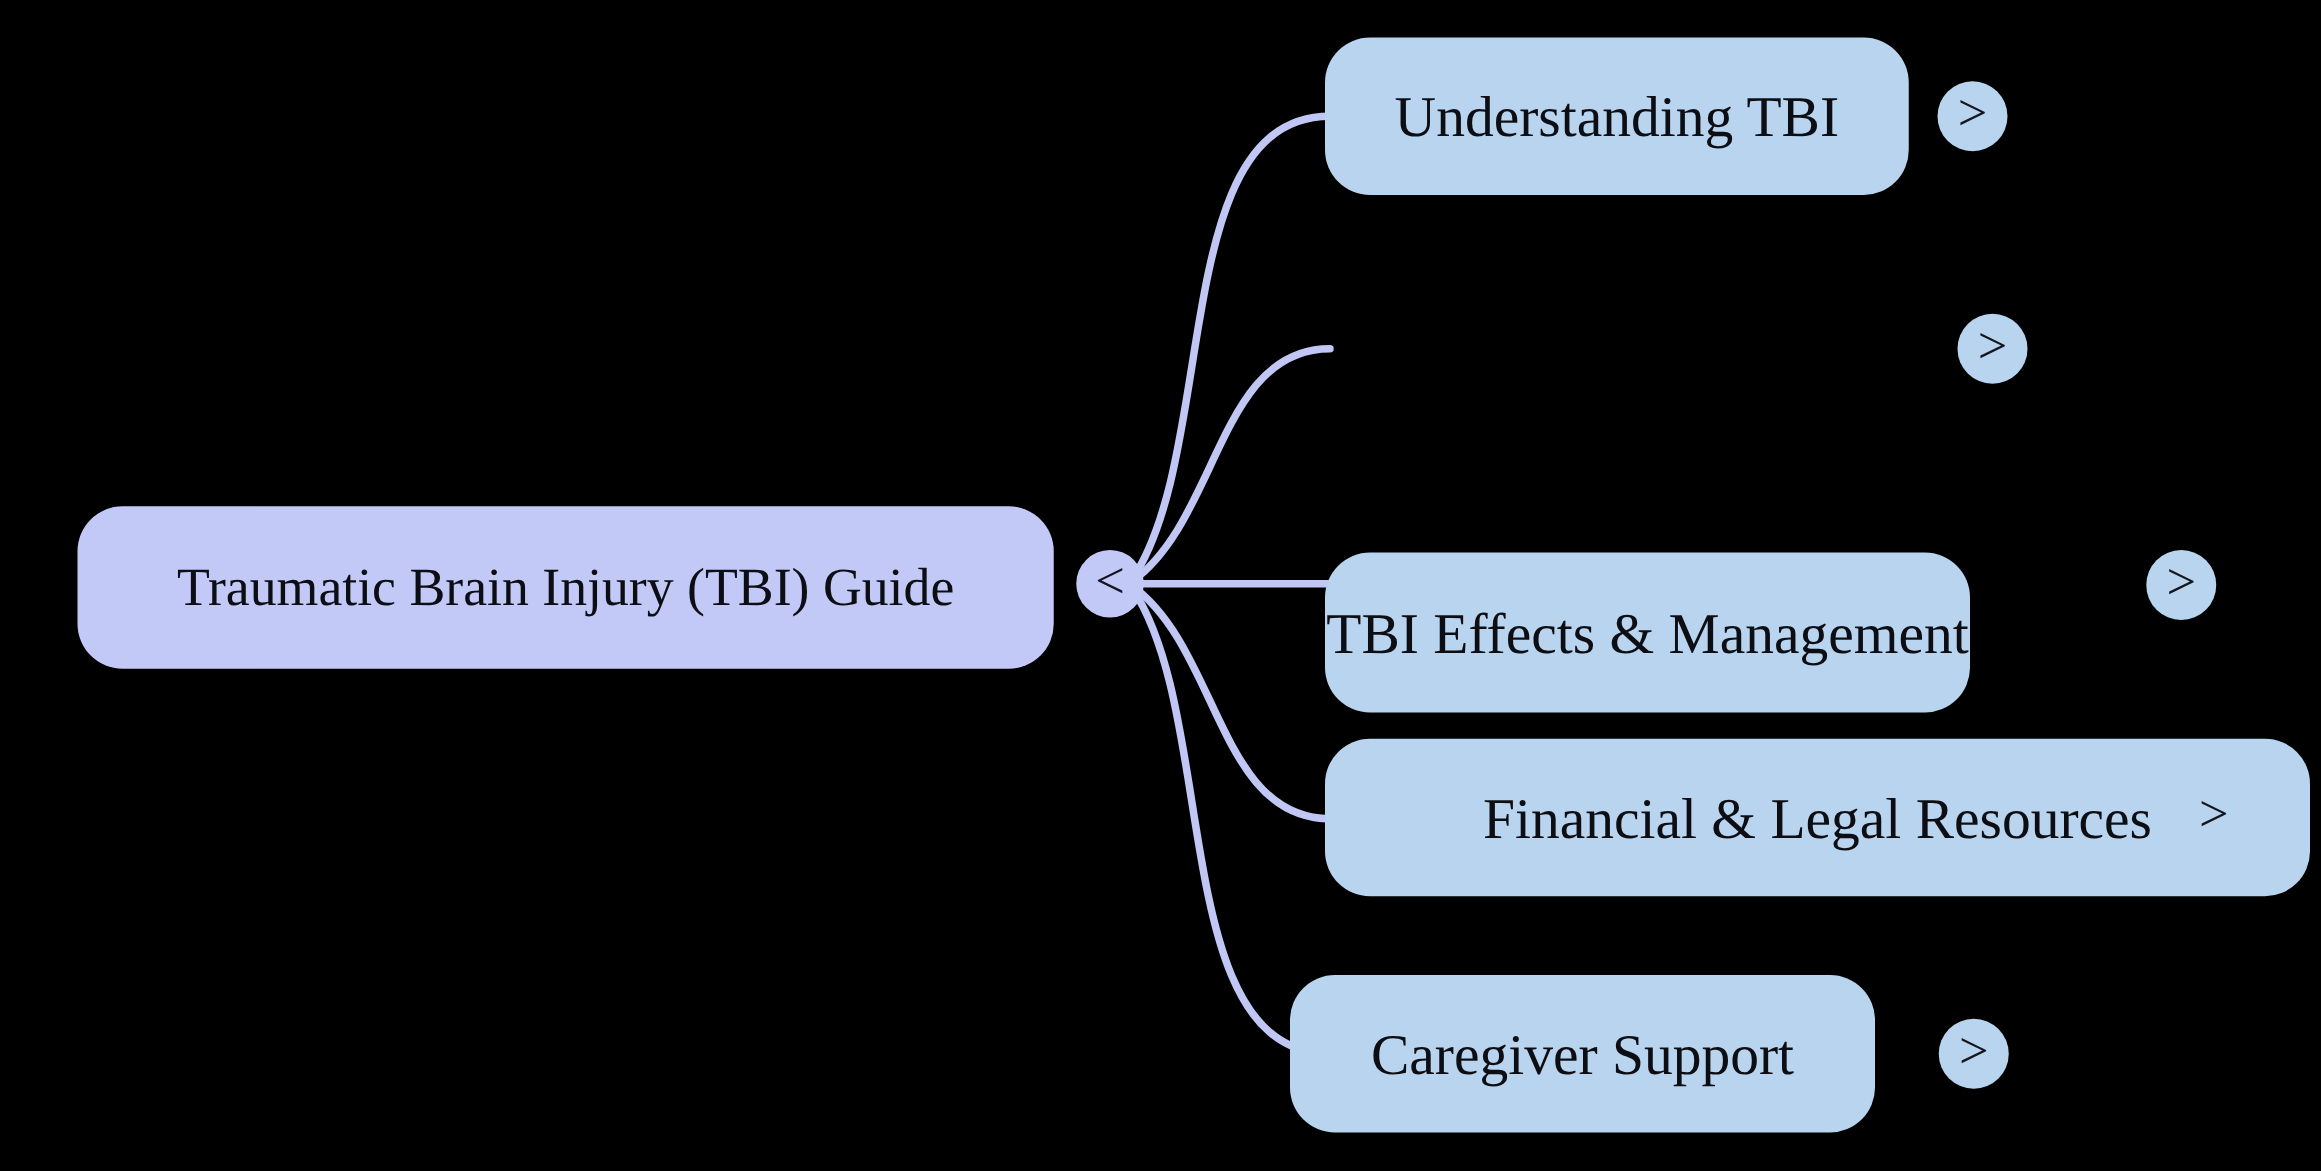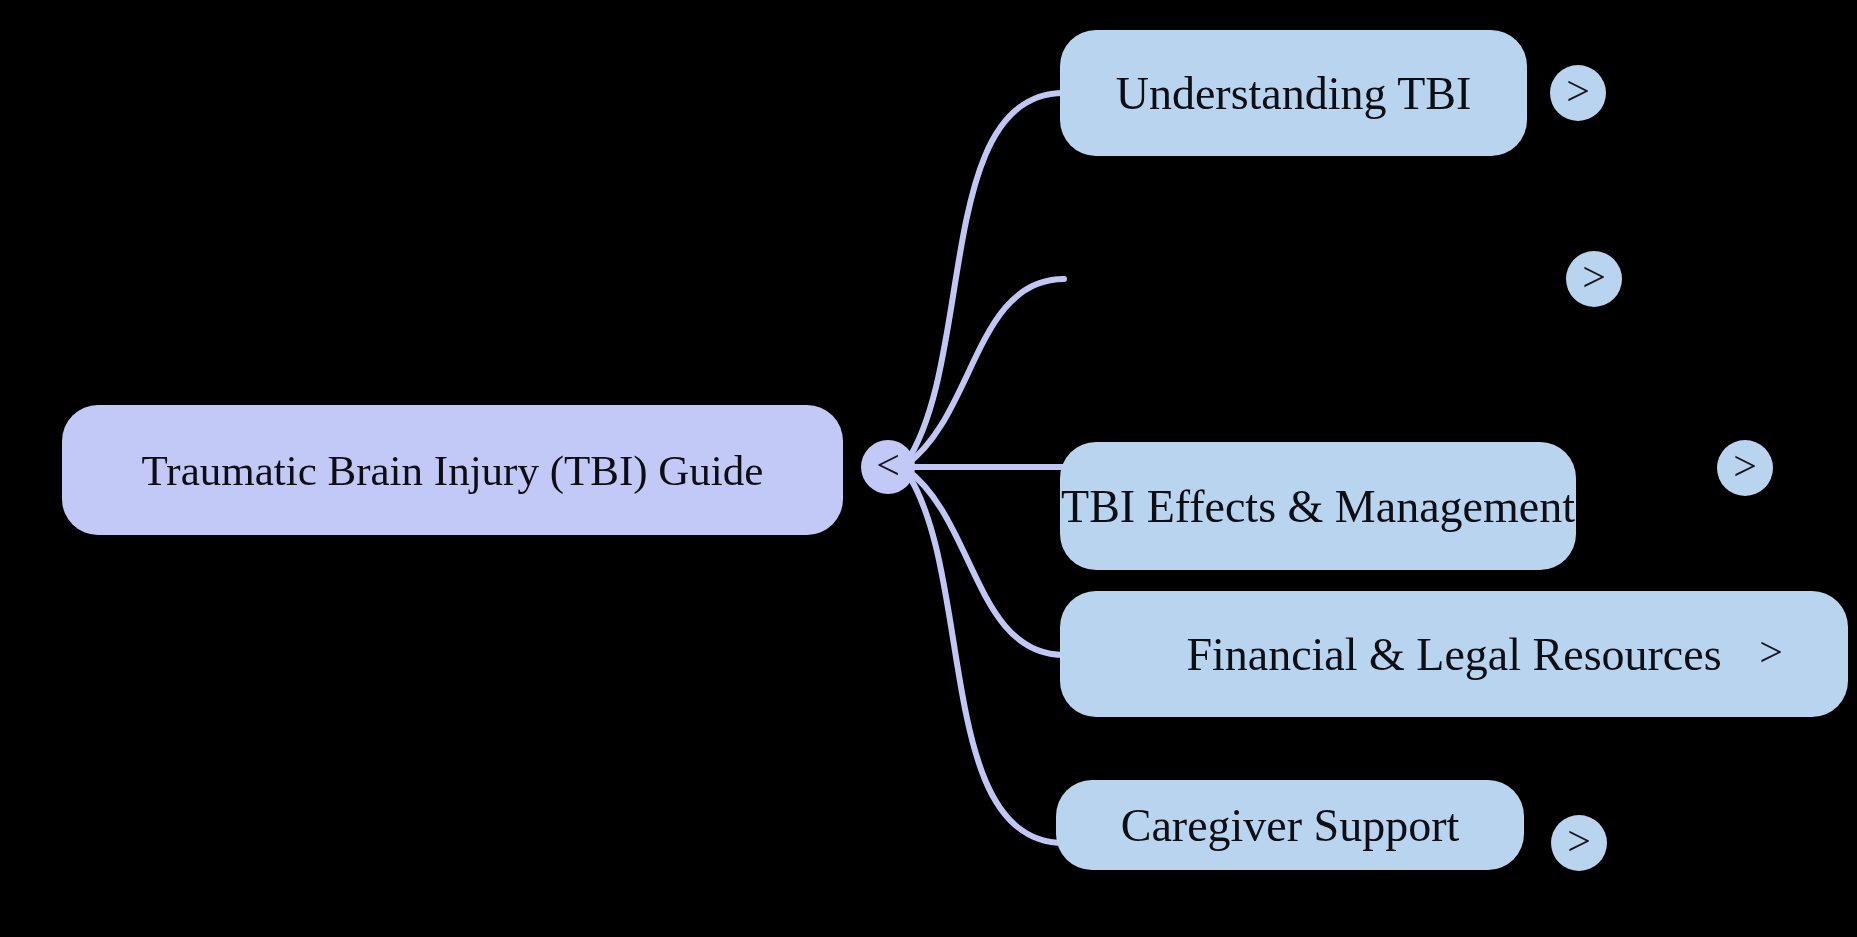--- a/index.html
+++ b/index.html
@@ -109,20 +109,20 @@
     <span class="glyph">&gt;</span>
   </div>
 
   <div class="node child-node" style="left:1060px; top:591px; width:788px; height:126px;">
     <span>Financial &amp; Legal Resources</span>
   </div>
   <div class="bubble expand-bubble" style="left:1743px; top:626px;">
     <span class="glyph">&gt;</span>
   </div>
 
-  <div class="node child-node" style="left:1056px; top:780px; width:468px; height:90px;">
+  <div class="node child-node" style="left:1032px; top:780px; width:468px; height:126px;">
     <span>Caregiver Support</span>
   </div>
   <div class="bubble expand-bubble" style="left:1551px; top:815px;">
     <span class="glyph">&gt;</span>
   </div>
 
 </div>
 
 </body></html>

